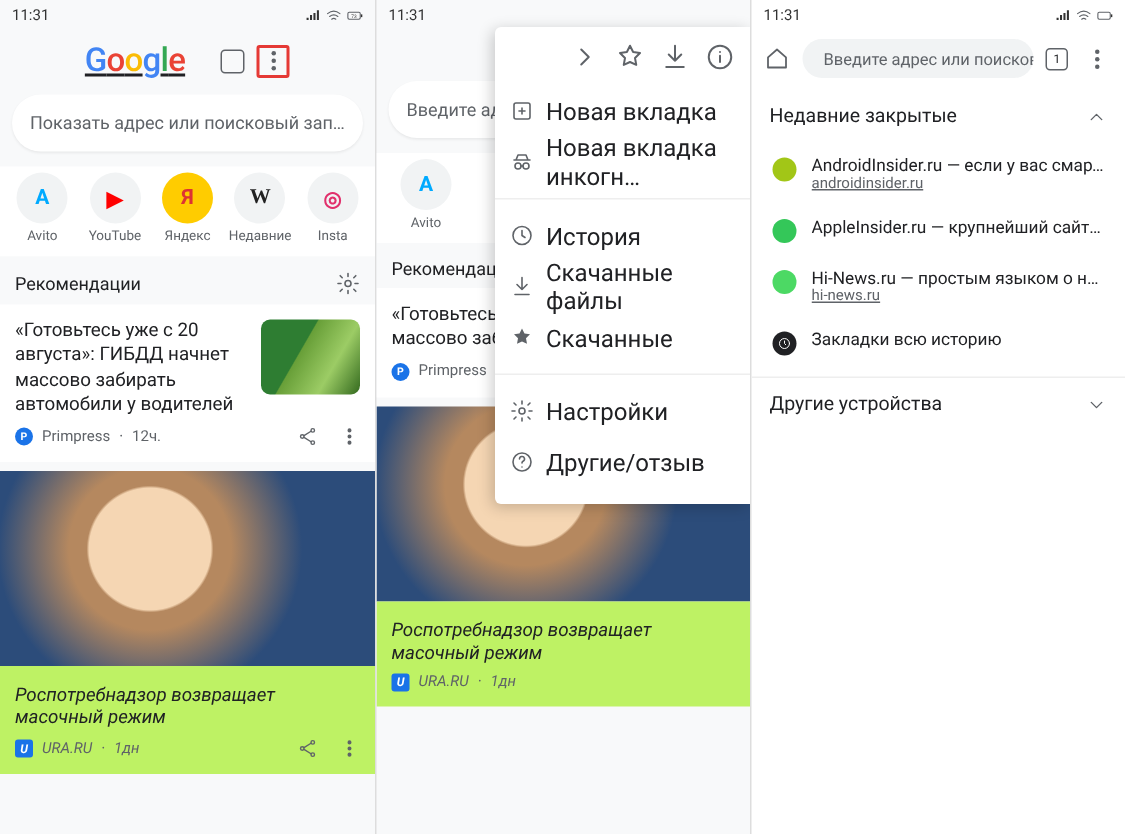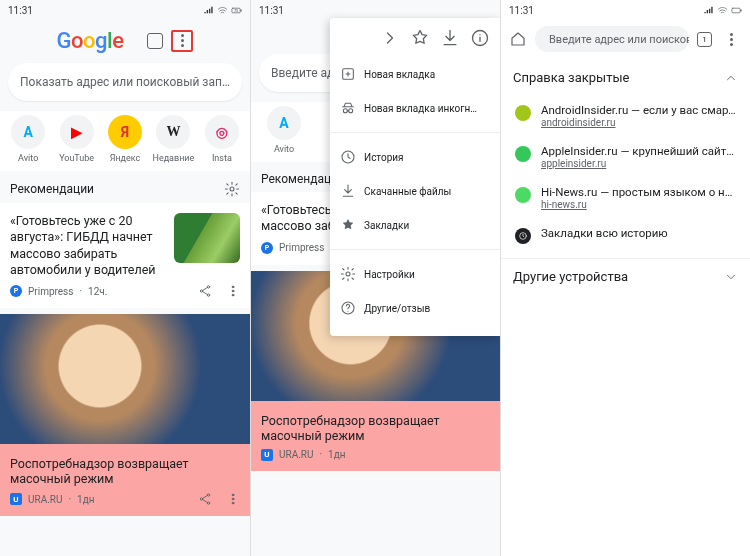--- a/index.html
+++ b/index.html
@@ -35,21 +35,21 @@
   .status-icons { display: flex; gap: 3px; align-items: center; }
   .status-icons svg { width: 11px; height: 11px; }
   
   .google-row {
     display: flex;
     align-items: center;
     justify-content: center;
     gap: 24px;
     padding: 8px 0 10px;
   }
-  .google-logo { font-size: 22px; font-weight: 500; letter-spacing: -0.5px; }
+  .google-logo { font-size: 22px; font-weight: 500; letter-spacing: -0.5px; text-decoration: underline; }
   .gg-b { color:#4285F4;} .gg-r{color:#EA4335;} .gg-y{color:#FBBC05;} .gg-g{color:#34A853;}
   .omnibox-controls { display: flex; align-items: center; gap: 8px; }
   .tab-sq {
     width: 16px; height: 16px; border: 1.6px solid #5f6368; border-radius: 3px;
   }
   .menu-btn {
     width: 22px; height: 22px; display: flex; align-items:center; justify-content:center;
     position: relative;
   }
   .dots { display:flex; flex-direction:column; gap:2px; }
@@ -102,31 +102,31 @@
   .card-meta {
     display:flex; align-items:center; gap:6px; font-size:10px; color:#5f6368;
   }
   .src-dot { width:12px;height:12px;border-radius:50%; background:#1a73e8;
     color:#fff; font-size:7px; display:flex;align-items:center;justify-content:center;font-weight:700;}
   .meta-right { margin-left:auto; display:flex; gap:14px; color:#5f6368;}
   .big-thumb {
     height:130px; margin:0; border-radius:0;
     background: radial-gradient(circle at 40% 40%, #f5d6b3 0% 24%, #b5885f 25% 32%, #2c4c7a 60% 100%);
   }
-  .card2 { background:#fca5a5; padding:8px 10px 10px; }
+  .card2 { background:#bef264; padding:8px 10px 10px;font-style:italic; }
   .card2 h3 { font-size:12.5px; font-weight:400; margin:4px 0 6px; }
   .src-sq { width:12px;height:12px;background:#1a73e8;color:#fff;font-size:8px;font-weight:700;
     display:flex;align-items:center;justify-content:center;border-radius:2px;}
   
   .menu-sheet {
     position:absolute; top:18px; right:0; width:170px; background:#fff;
     border-radius:4px 0 0 4px; box-shadow: -2px 2px 10px rgba(0,0,0,.2);
     padding:4px 0; z-index:5;
   }
-  .menu-row { display:flex; align-items:center; gap:8px; height:20px; padding:0 10px; font-size:10px;
+  .menu-row { display:flex; align-items:center; gap:8px; height:20px; padding:0 10px; font-size:16px;
     color:#202124; margin:14px 0; position:relative;}
   .menu-top { display:flex; justify-content:flex-end; gap:10px; padding:6px 10px 2px;}
   .arrow-btn { width:20px;height:20px;display:flex;align-items:center;justify-content:center;color:#5f6368;}
   .menu-row svg { width:16px;height:16px;flex-shrink:0;}
   .menu-row.hl { outline:2.5px solid #e53935; outline-offset:-1px; }
   .menu-div { height:1px;background:#eee;margin:4px 0;}
   
   .p3-top {
     display:flex; align-items:center; gap:8px; padding:6px 8px 8px;
   }
@@ -388,21 +388,21 @@
     <div class="menu-row">
       <svg viewBox="0 0 24 24">
           <path d="M12 3v12M7 10l5 5 5-5M5 20h14"></path>
         </svg>
       <span>Скачанные файлы</span>
     </div>
     <div class="menu-row">
       <svg viewBox="0 0 24 24">
           <path fill="#5f6368" stroke="none" d="M12 3l2.5 5 5.5.8-4 4 1 5.5L12 16l-5 2.3 1-5.5-4-4 5.5-.8z"></path>
         </svg>
-      <span>Закладки</span>
+      <span>Скачанные</span>
     </div>
     <div class="menu-div"></div>
     <div class="menu-row">
       <svg viewBox="0 0 24 24">
           <circle cx="12" cy="12" r="3"></circle>
           <path d="M12 2v3M12 19v3M4 4l2 2M18 18l2 2M2 12h3M19 12h3M4 20l2-2M18 6l2-2"></path>
         </svg>
       <span>Настройки</span>
     </div>
     <div class="menu-row">
@@ -446,38 +446,37 @@
     <span class="menu-btn">
         <span class="dots">
           <span></span>
           <span></span>
           <span></span>
         </span>
       </span>
   </div>
 
   <div class="sect-head">
-    <span>Справка закрытые</span>
+    <span>Недавние закрытые</span>
     <svg class="chev" viewBox="0 0 24 24">
         <path d="M6 15l6-6 6 6"></path>
       </svg>
   </div>
 
   <div class="recent-item">
     <span class="fav" style="background:#a2c617"></span>
     <div class="ri-text">
         <span class="ri-title">AndroidInsider.ru — если у вас смартфо…</span>
         <span class="ri-sub">androidinsider.ru</span>
       </div>
   </div>
   <div class="recent-item">
     <span class="fav" style="background:#34c759"></span>
     <div class="ri-text">
         <span class="ri-title">AppleInsider.ru — крупнейший сайт о iP…</span>
-        <span class="ri-sub">appleinsider.ru</span>
       </div>
   </div>
   <div class="recent-item">
     <span class="fav" style="background:#4cd964"></span>
     <div class="ri-text">
         <span class="ri-title">Hi-News.ru — простым языком о науке, …</span>
         <span class="ri-sub">hi-news.ru</span>
       </div>
   </div>
 

